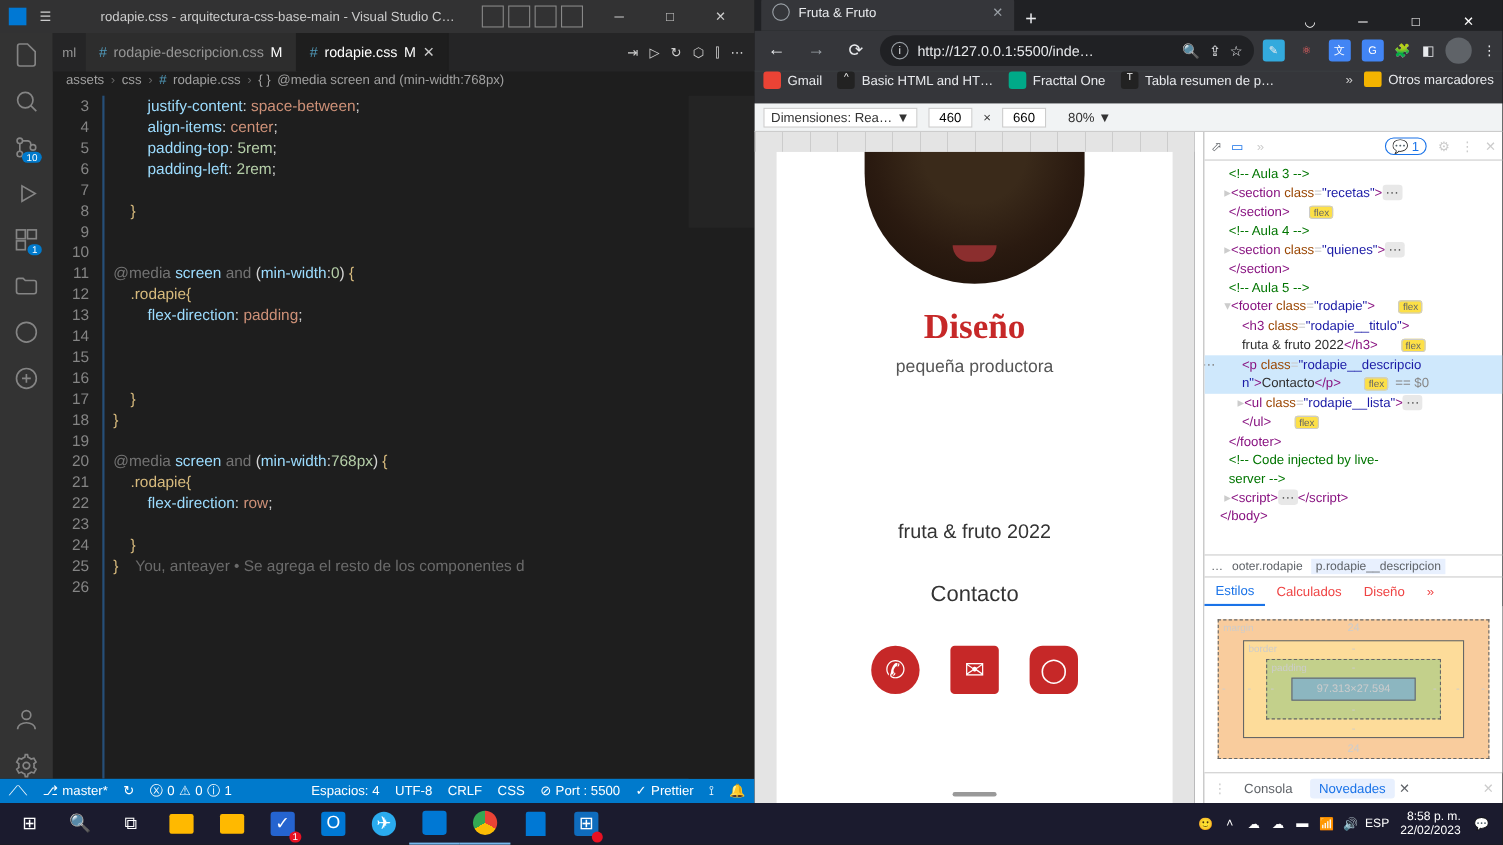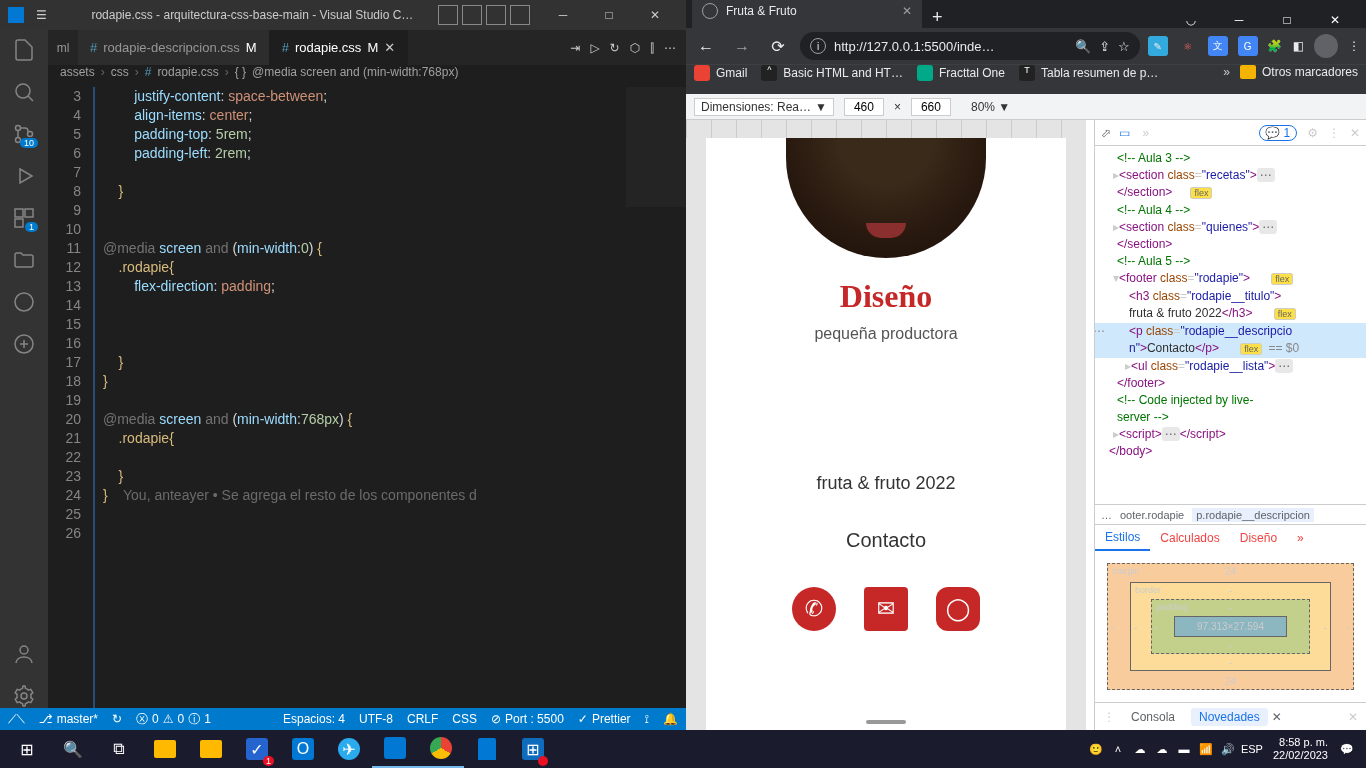--- a/index.html
+++ b/index.html
@@ -322,20 +322,21 @@
             <div class="code-line">    <span class="c-sel">.rodapie{</span></div>
             <div class="code-line">        <span class="c-prop">flex-direction</span><span class="c-punc">: </span><span class="c-val">padding</span><span class="c-punc">;</span></div>
             <div class="code-line"></div>
             <div class="code-line"></div>
             <div class="code-line"></div>
             <div class="code-line">    <span class="c-sel">}</span></div>
             <div class="code-line"><span class="c-sel">}</span></div>
             <div class="code-line"></div>
             <div class="code-line"><span class="c-kw">@media</span> <span class="c-prop">screen</span> <span class="c-kw">and</span> <span class="c-punc">(</span><span class="c-prop">min-width</span><span class="c-punc">:</span><span class="c-num">768px</span><span class="c-punc">)</span> <span class="c-sel">{</span></div>
             <div class="code-line">    <span class="c-sel">.rodapie{</span></div>
+            <div class="code-line">        <span class="c-prop">flex-direction</span><span class="c-punc">: </span><span class="c-val">row</span><span class="c-punc">;</span></div>
             <div class="code-line"></div>
             <div class="code-line">    <span class="c-sel">}</span></div>
             <div class="code-line"><span class="c-sel">}</span>    <span class="c-blame">You, anteayer • Se agrega el resto de los componentes d</span></div>
           </div>
         <div class="minimap">
             <div class="minimap-thumb"></div>
           </div>
       </div>
     </div>
   </div>
@@ -467,20 +468,21 @@
         <div class="el-line" style="padding-left:22px"><span class="comm">&lt;!-- Aula 4 --&gt;</span></div>
         <div class="el-line" style="padding-left:18px">▸<span class="tag">&lt;section</span> <span class="attr">class</span>=<span class="attrv">"quienes"</span><span class="tag">&gt;</span><span class="expand-dots">⋯</span></div>
         <div class="el-line" style="padding-left:22px"><span class="tag">&lt;/section&gt;</span></div>
         <div class="el-line" style="padding-left:22px"><span class="comm">&lt;!-- Aula 5 --&gt;</span></div>
         <div class="el-line" style="padding-left:18px">▾<span class="tag">&lt;footer</span> <span class="attr">class</span>=<span class="attrv">"rodapie"</span><span class="tag">&gt;</span> <span class="flex-badge">flex</span></div>
         <div class="el-line" style="padding-left:34px"><span class="tag">&lt;h3</span> <span class="attr">class</span>=<span class="attrv">"rodapie__titulo"</span><span class="tag">&gt;</span></div>
         <div class="el-line" style="padding-left:34px"><span class="txt">fruta &amp; fruto 2022</span><span class="tag">&lt;/h3&gt;</span> <span class="flex-badge">flex</span></div>
         <div class="el-line sel sel-gut" style="padding-left:34px"><span class="tag">&lt;p</span> <span class="attr">class</span>=<span class="attrv">"rodapie__descripcio</span></div>
         <div class="el-line sel" style="padding-left:34px"><span class="attrv">n"</span><span class="tag">&gt;</span><span class="txt">Contacto</span><span class="tag">&lt;/p&gt;</span> <span class="flex-badge">flex</span><span class="dollar">== $0</span></div>
         <div class="el-line" style="padding-left:30px">▸<span class="tag">&lt;ul</span> <span class="attr">class</span>=<span class="attrv">"rodapie__lista"</span><span class="tag">&gt;</span><span class="expand-dots">⋯</span></div>
+        <div class="el-line" style="padding-left:34px"><span class="tag">&lt;/ul&gt;</span> <span class="flex-badge">flex</span></div>
         <div class="el-line" style="padding-left:22px"><span class="tag">&lt;/footer&gt;</span></div>
         <div class="el-line" style="padding-left:22px"><span class="comm">&lt;!-- Code injected by live-</span></div>
         <div class="el-line" style="padding-left:22px"><span class="comm">server --&gt;</span></div>
         <div class="el-line" style="padding-left:18px">▸<span class="tag">&lt;script&gt;</span><span class="expand-dots">⋯</span><span class="tag">&lt;/script&gt;</span></div>
         <div class="el-line" style="padding-left:14px"><span class="tag">&lt;/body&gt;</span></div>
       </div>
 
       <div class="bc-path">
         <span>…</span>
         <span>ooter.rodapie</span>

